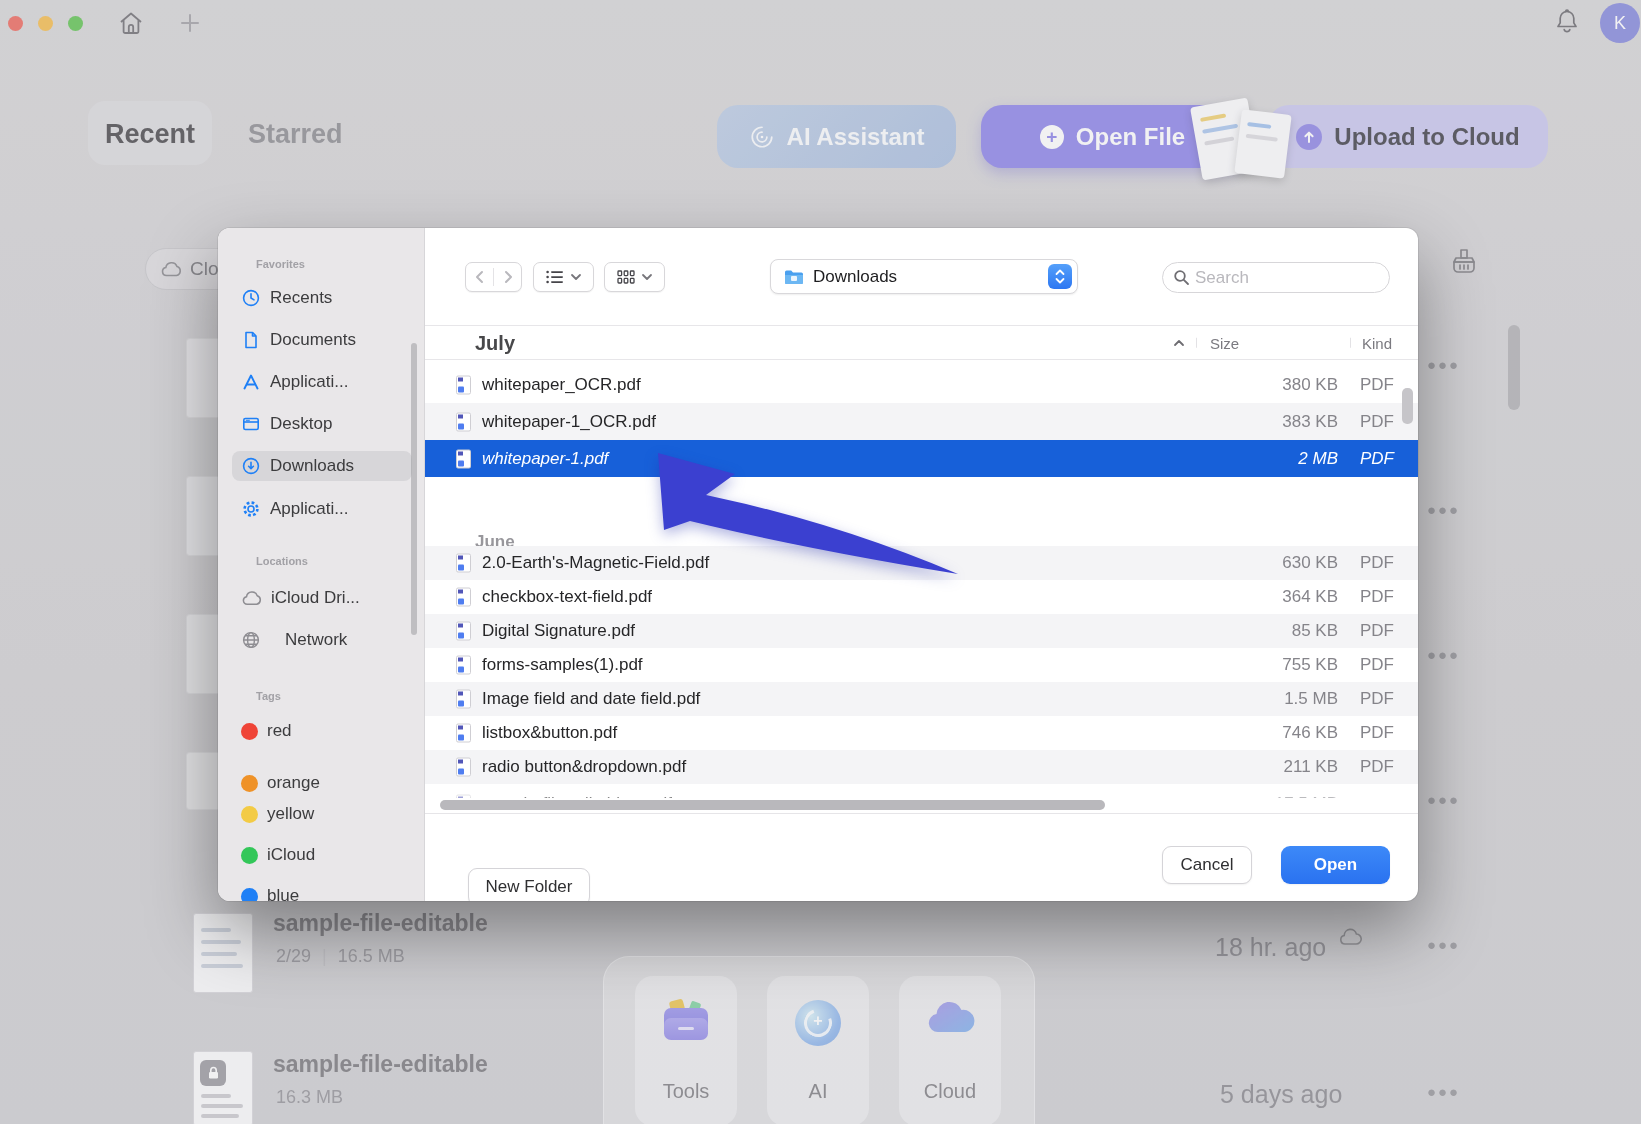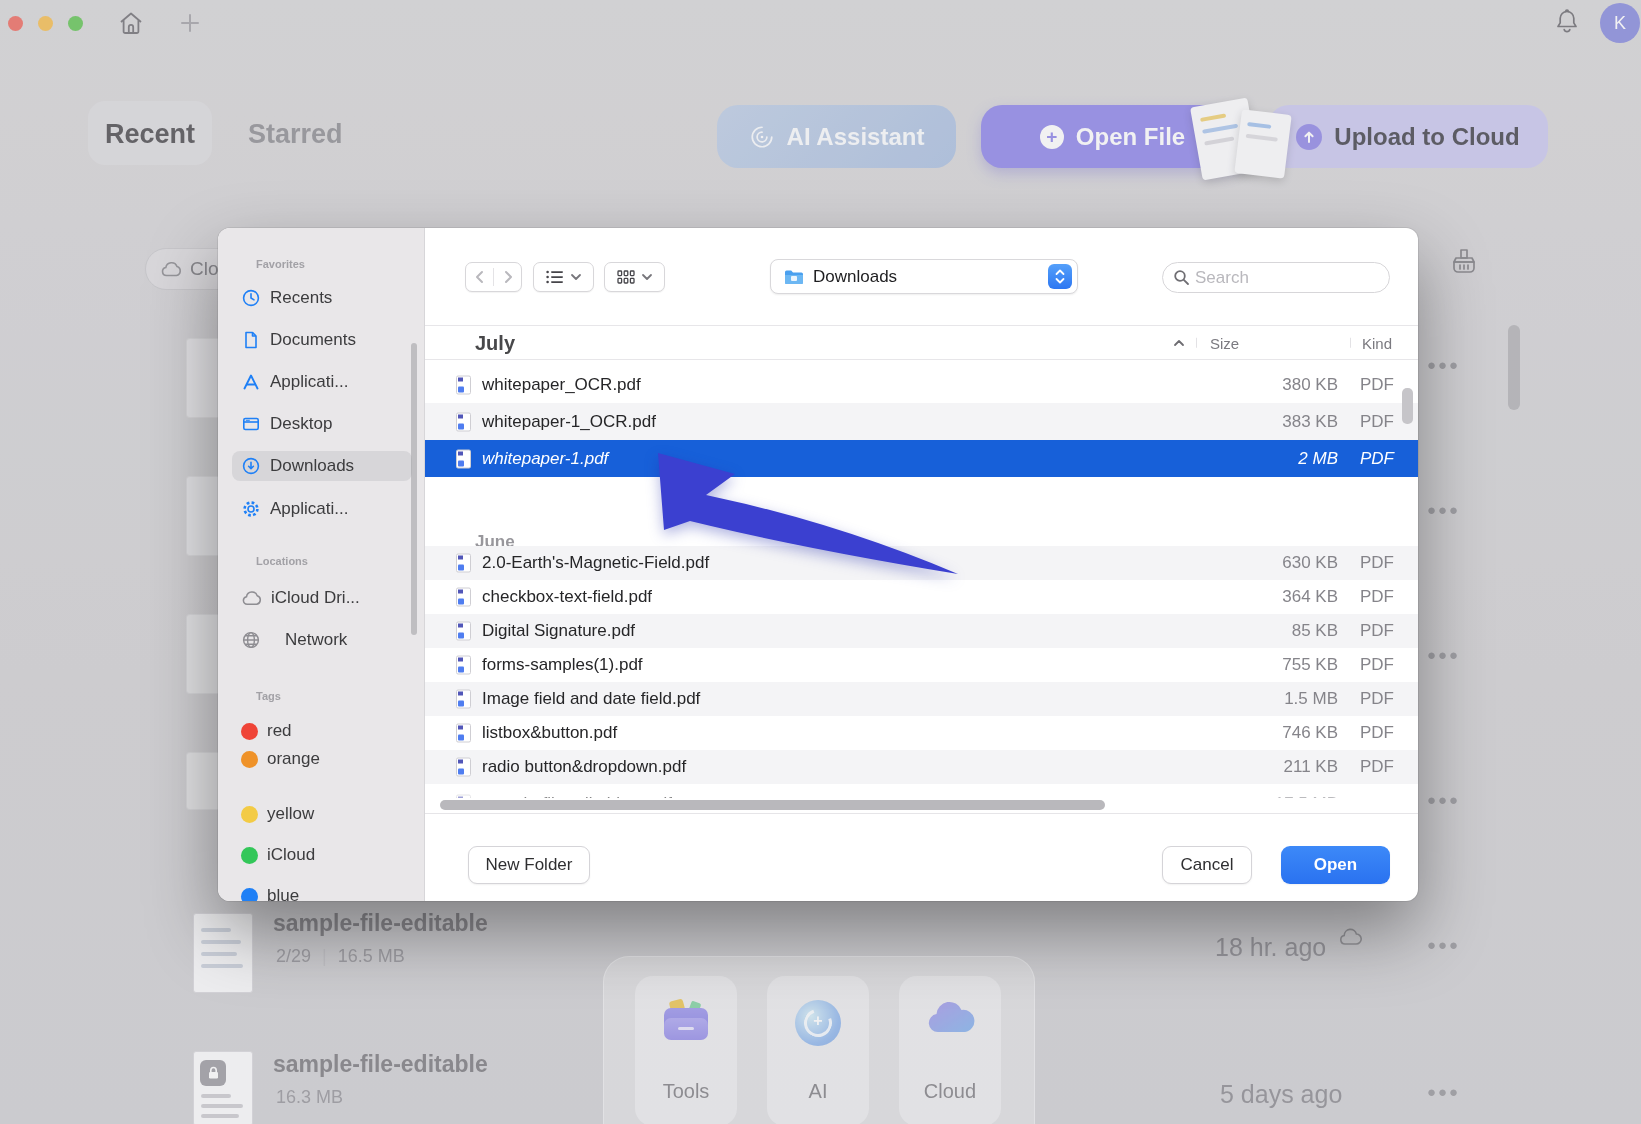--- a/index.html
+++ b/index.html
@@ -359,21 +359,21 @@
             </svg>
           </span>
         <span>Network</span>
       </div>
 
       <div class="abs slabel" style="top:462px;">Tags</div>
       <div class="abs sitem" style="top:488px;">
         <span class="tagdot c-red"></span>
         <span>red</span>
       </div>
-      <div class="abs sitem" style="top:516px;">
+      <div class="abs sitem" style="top:540px;">
         <span class="tagdot c-orange"></span>
         <span>orange</span>
       </div>
       <div class="abs sitem" style="top:571px;">
         <span class="tagdot c-yellow"></span>
         <span>yellow</span>
       </div>
       <div class="abs sitem" style="top:612px;">
         <span class="tagdot c-green"></span>
         <span>iCloud</span>
@@ -575,21 +575,21 @@
           </span>
         <span class="fname">sample-file-editable....pdf</span>
         <span class="fsize">17.5 MB</span>
       </div>
     </div>
 
     <div class="abs hthumb"></div>
     <div class="abs vthumb"></div>
     <div class="abs fdiv"></div>
 
-    <button class="abs fbtn" style="left:250px;top:618px;width:122px;">New Folder</button>
+    <button class="abs fbtn" style="left:250px;top:640px;width:122px;">New Folder</button>
     <button class="abs fbtn" style="left:944px;top:618px;width:90px;">Cancel</button>
     <button class="abs fbtn openbtn" style="left:1063px;top:618px;width:109px;">Open</button>
   </div>
 
   <svg class="abs arrow" width="1641" height="1124" viewBox="0 0 1641 1124">
     <path d="M658 453 L735 474 L706 495 Q835 522 958 574 Q800 548 690 521 L664 530 Z" fill="#3b40d0"></path>
   </svg>
 
 </div>
 

